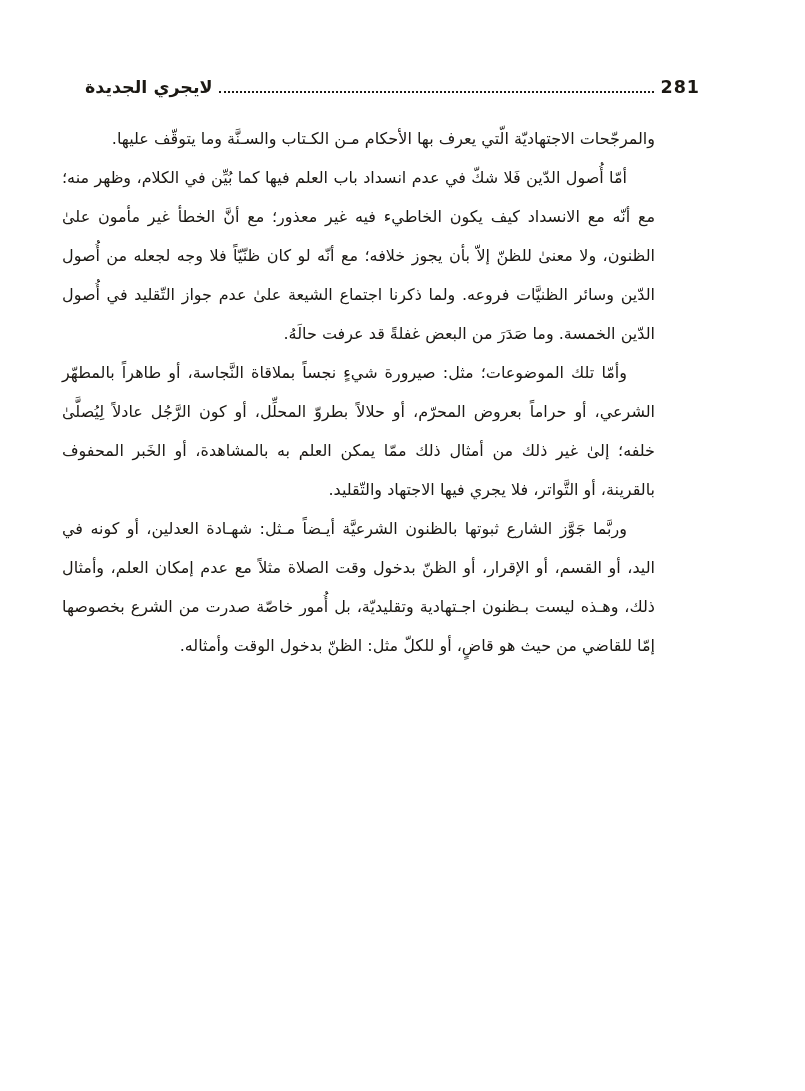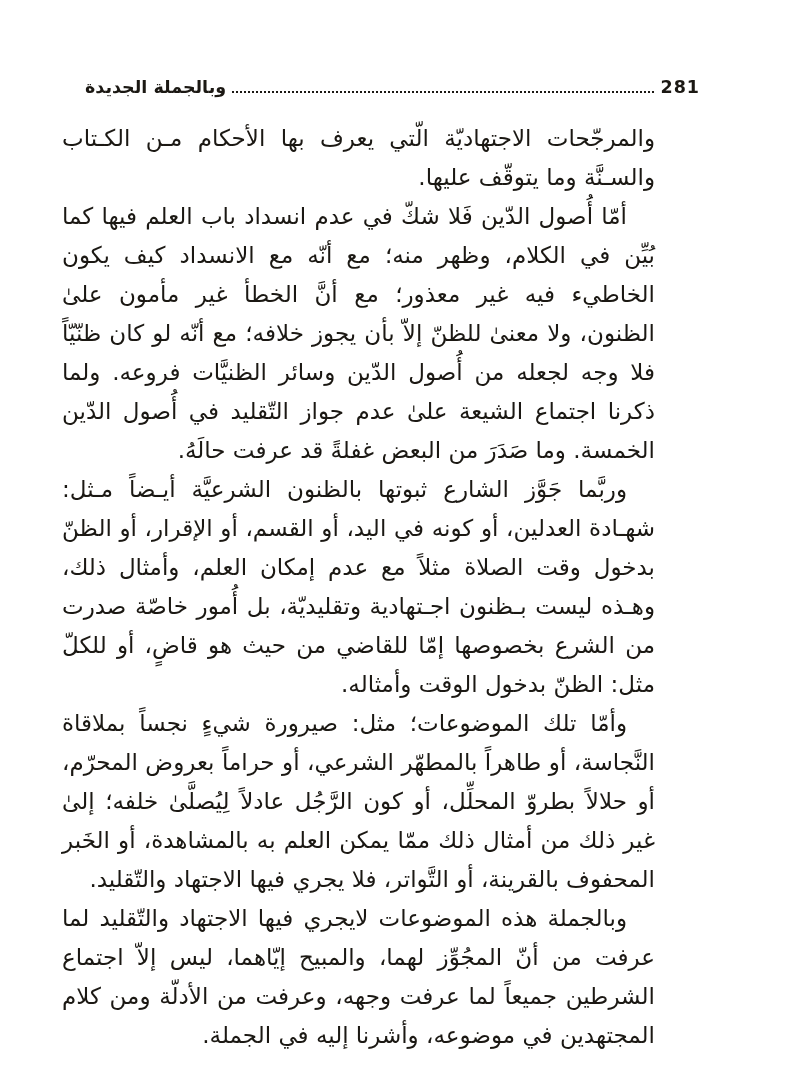--- a/index.html
+++ b/index.html
@@ -43,45 +43,44 @@
   }
   .book-title{
     flex:0 0 auto;
   }
   
   .body-text{
     position:absolute;
     top:119px;
     right:150px;
     left:62px;
-    font-size:23px;
+    font-size:16px;
     line-height:39px;
     text-align:justify;
     text-justify:inter-word;
   }
   .body-text p{
     margin:0;
     padding:0;
   }
   .body-text p.indented{
     text-indent:28px;
   }
 </style>
 </head>
 <body>
 
 <div class="page">
 
   <div class="header">
     <span class="page-number">281</span>
     <span class="leader"></span>
-    <span class="book-title">وبالجملة الجديدة</span>
+    <span class="book-title">لايجري الجديدة</span>
   </div>
 
   <div class="body-text">
     <p>والمرجّحات الاجتهاديّة الّتي يعرف بها الأحكام مـن الكـتاب والسـنَّة وما يتوقّف عليها.</p>
     <p class="indented">أمّا أُصول الدّين فَلا شكّ في عدم انسداد باب العلم فيها كما بُيِّن في الكلام، وظهر منه؛ مع أنّه مع الانسداد كيف يكون الخاطيء فيه غير معذور؛ مع أنَّ الخطأ غير مأمون علىٰ الظنون، ولا معنىٰ للظنّ إلاّ بأن يجوز خلافه؛ مع أنّه لو كان ظنّيّاً فلا وجه لجعله من أُصول الدّين وسائر الظنيَّات فروعه. ولما ذكرنا اجتماع الشيعة علىٰ عدم جواز التّقليد في أُصول الدّين الخمسة. وما صَدَرَ من البعض غفلةً قد عرفت حالَهُ.</p>
+    <p class="indented">وأمّا تلك الموضوعات؛ مثل: صيرورة شيءٍ نجساً بملاقاة النَّجاسة، أو طاهراً بالمطهّر الشرعي، أو حراماً بعروض المحرّم، أو حلالاً بطروّ المحلِّل، أو كون الرَّجُل عادلاً لِيُصلَّىٰ خلفه؛ إلىٰ غير ذلك من أمثال ذلك ممّا يمكن العلم به بالمشاهدة، أو الخَبر المحفوف بالقرينة، أو التَّواتر، فلا يجري فيها الاجتهاد والتّقليد.</p>
     <p class="indented">وربَّما جَوَّز الشارع ثبوتها بالظنون الشرعيَّة أيـضاً مـثل: شهـادة العدلين، أو كونه في اليد، أو القسم، أو الإقرار، أو الظنّ بدخول وقت الصلاة مثلاً مع عدم إمكان العلم، وأمثال ذلك، وهـذه ليست بـظنون اجـتهادية وتقليديّة، بل أُمور خاصّة صدرت من الشرع بخصوصها إمّا للقاضي من حيث هو قاضٍ، أو للكلّ مثل: الظنّ بدخول الوقت وأمثاله.</p>
-    <p class="indented">وأمّا تلك الموضوعات؛ مثل: صيرورة شيءٍ نجساً بملاقاة النَّجاسة، أو طاهراً بالمطهّر الشرعي، أو حراماً بعروض المحرّم، أو حلالاً بطروّ المحلِّل، أو كون الرَّجُل عادلاً لِيُصلَّىٰ خلفه؛ إلىٰ غير ذلك من أمثال ذلك ممّا يمكن العلم به بالمشاهدة، أو الخَبر المحفوف بالقرينة، أو التَّواتر، فلا يجري فيها الاجتهاد والتّقليد.</p>
-    <p class="indented">وبالجملة هذه الموضوعات لايجري فيها الاجتهاد والتّقليد لما عرفت من أنّ المجُوِّز لهما، والمبيح إيّاهما، ليس إلاّ اجتماع الشرطين جميعاً لما عرفت وجهه، وعرفت من الأدلّة ومن كلام المجتهدين في موضوعه، وأشرنا إليه في الجملة.</p>
   </div>
 
 </div>
 
 </body></html>

